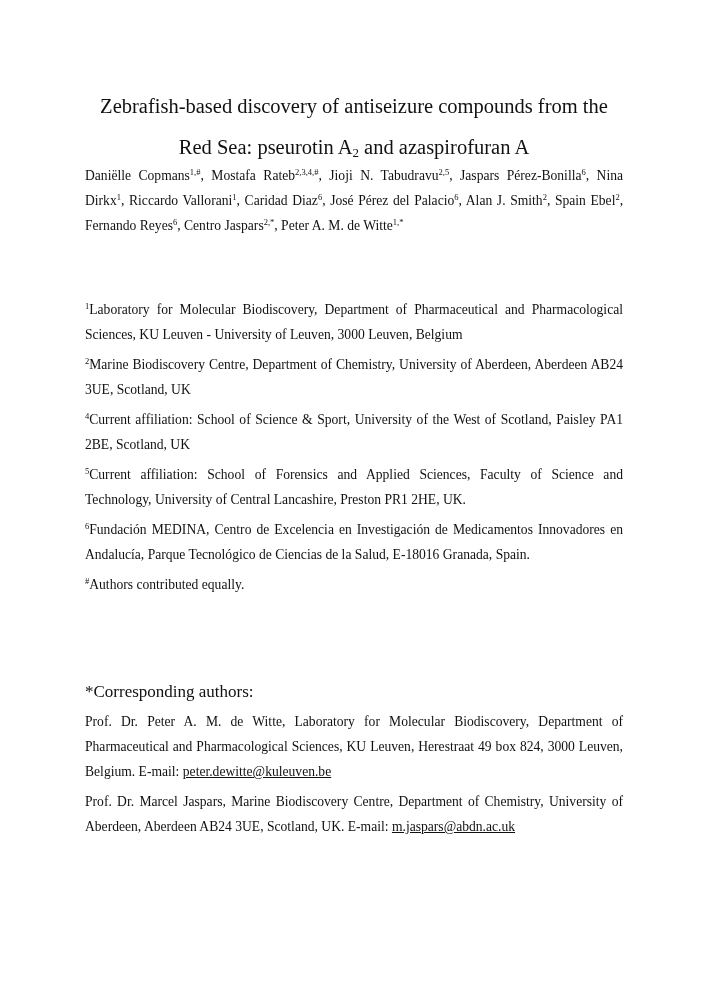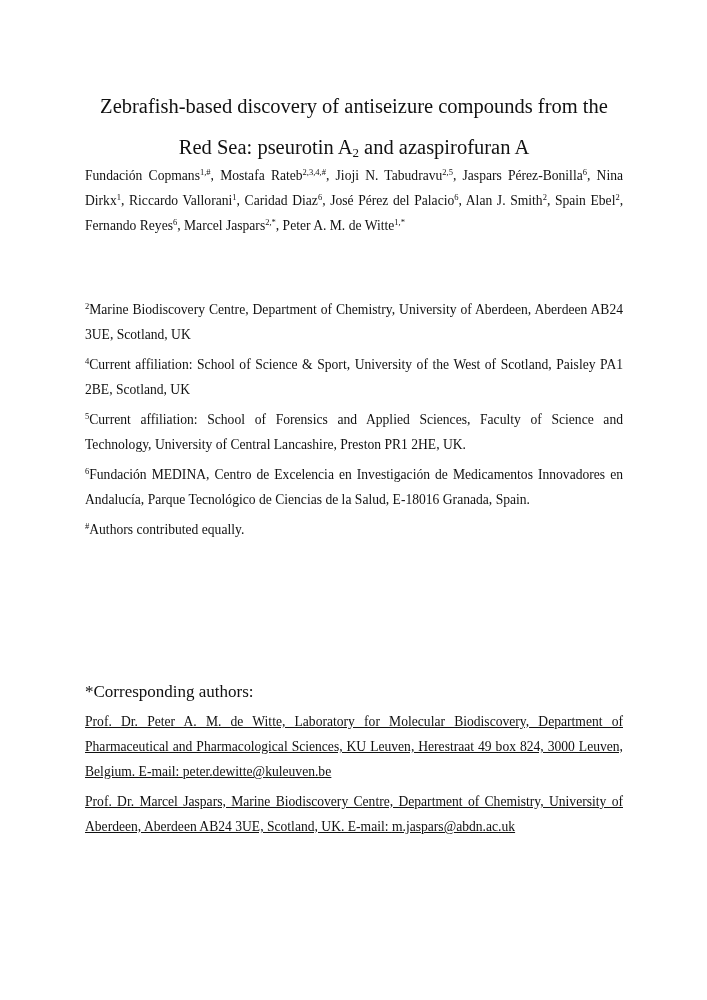--- a/index.html
+++ b/index.html
@@ -73,54 +73,54 @@
     .corr-heading {
       font-size: 17px;
       line-height: 25px;
       margin: 0 0 5px 0;
     }
     .corr-entry {
       font-size: 13.6px;
       line-height: 25px;
       text-align: justify;
       margin: 0 0 5px 0;
-      text-decoration: underline;
     }
     .email {
       text-decoration: underline;
       color: #111111;
     }
   </style>
 </head>
 <body>
 
 <div class="page">
 
   <h1 class="title">
     <span>Zebrafish-based discovery of antiseizure compounds from the</span><br>
     <span><span>Red Sea: pseurotin A</span><sub>2</sub><span> and azaspirofuran A</span></span>
   </h1>
 
   <p class="authors">
-    <span><span>Fundación Copmans</span><sup>1,#</sup></span><span>, </span>
+    <span><span>Daniëlle Copmans</span><sup>1,#</sup></span><span>, </span>
     <span><span>Mostafa Rateb</span><sup>2,3,4,#</sup></span><span>, </span>
     <span><span>Jioji N. Tabudravu</span><sup>2,5</sup></span><span>, </span>
     <span><span>Jaspars Pérez-Bonilla</span><sup>6</sup></span><span>, </span>
     <span><span>Nina Dirkx</span><sup>1</sup></span><span>, </span>
     <span><span>Riccardo Vallorani</span><sup>1</sup></span><span>, </span>
     <span><span>Caridad Diaz</span><sup>6</sup></span><span>, </span>
     <span><span>José Pérez del Palacio</span><sup>6</sup></span><span>, </span>
     <span><span>Alan J. Smith</span><sup>2</sup></span><span>, </span>
     <span><span>Spain Ebel</span><sup>2</sup></span><span>, </span>
     <span><span>Fernando Reyes</span><sup>6</sup></span><span>, </span>
-    <span><span>Marcel Jaspars</span><sup>2,*</sup></span><span>, </span>
+    <span><span>Centro Jaspars</span><sup>2,*</sup></span><span>, </span>
     <span><span>Peter A. M. de Witte</span><sup>1,*</sup></span>
   </p>
 
   <div class="affiliations">
+    <p class="aff"><sup>1</sup><span>Laboratory for Molecular Biodiscovery, Department of Pharmaceutical and Pharmacological Sciences, KU Leuven - University of Leuven, 3000 Leuven, Belgium</span></p>
     <p class="aff"><sup>2</sup><span>Marine Biodiscovery Centre, Department of Chemistry, University of Aberdeen, Aberdeen AB24 3UE, Scotland, UK</span></p>
     <p class="aff"><sup>4</sup><span>Current affiliation: School of Science &amp; Sport, University of the West of Scotland, Paisley PA1 2BE, Scotland, UK</span></p>
     <p class="aff"><sup>5</sup><span>Current affiliation: School of Forensics and Applied Sciences, Faculty of Science and Technology, University of Central Lancashire, Preston PR1 2HE, UK.</span></p>
     <p class="aff"><sup>6</sup><span>Fundación MEDINA, Centro de Excelencia en Investigación de Medicamentos Innovadores en Andalucía, Parque Tecnológico de Ciencias de la Salud, E-18016 Granada, Spain.</span></p>
     <p class="aff note"><sup>#</sup><span>Authors contributed equally.</span></p>
   </div>
 
   <div class="corr">
     <p class="corr-heading">*Corresponding authors:</p>
     <p class="corr-entry"><span>Prof. Dr. Peter A. M. de Witte, Laboratory for Molecular Biodiscovery, Department of Pharmaceutical and Pharmacological Sciences, KU Leuven, Herestraat 49 box 824, 3000 Leuven, Belgium. E-mail: </span><a class="email">peter.dewitte@kuleuven.be</a></p>

